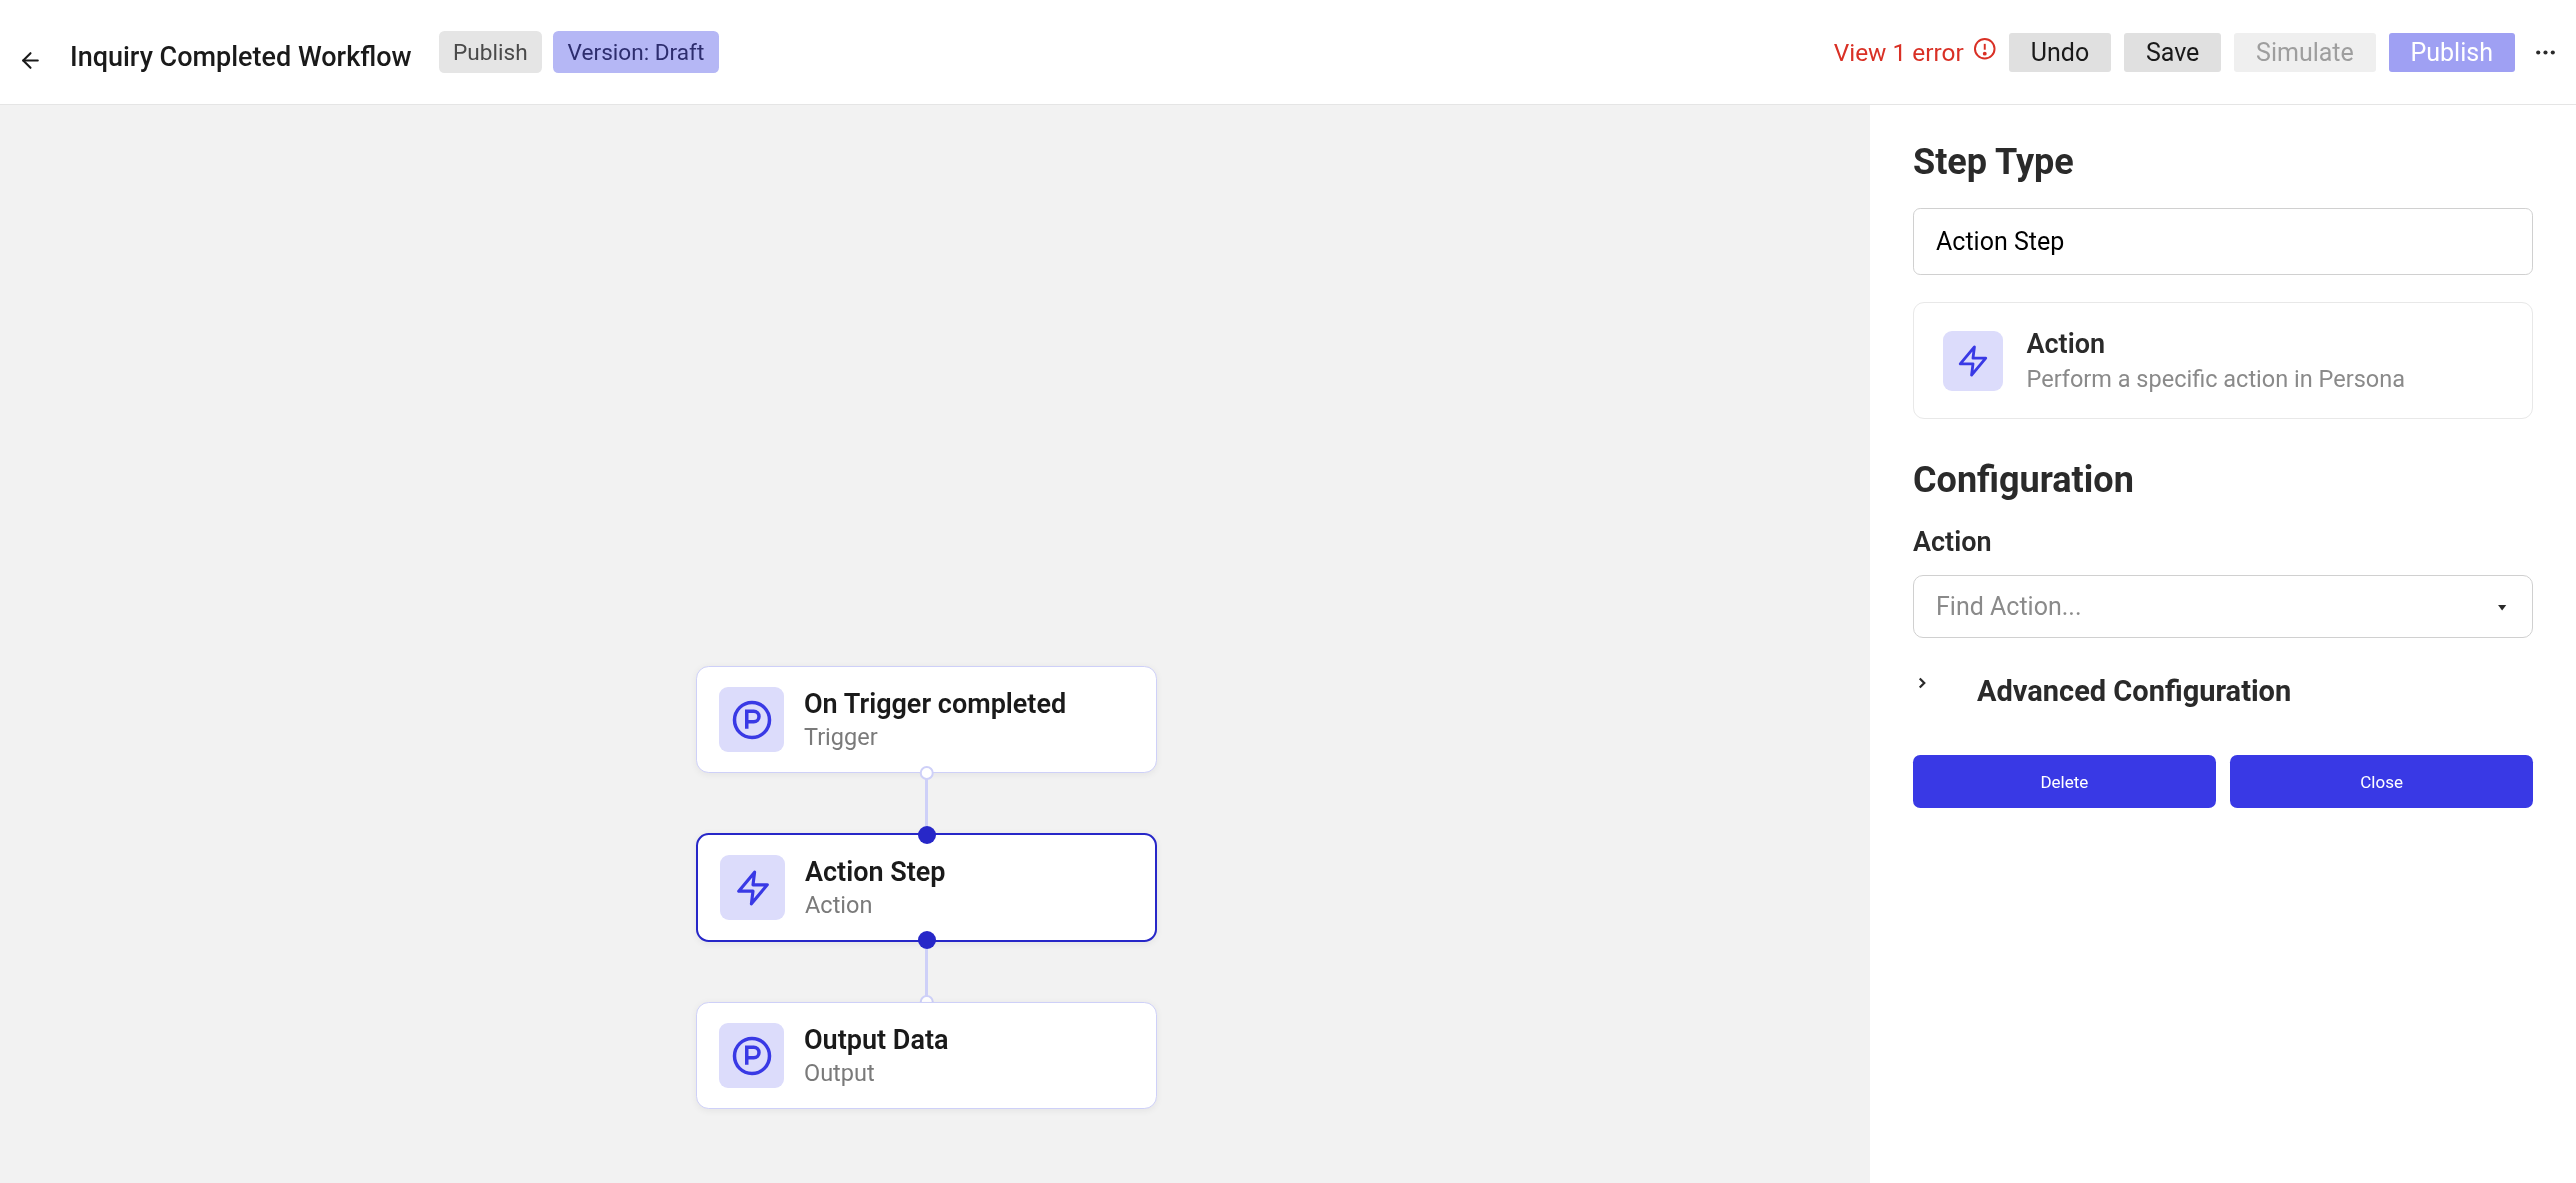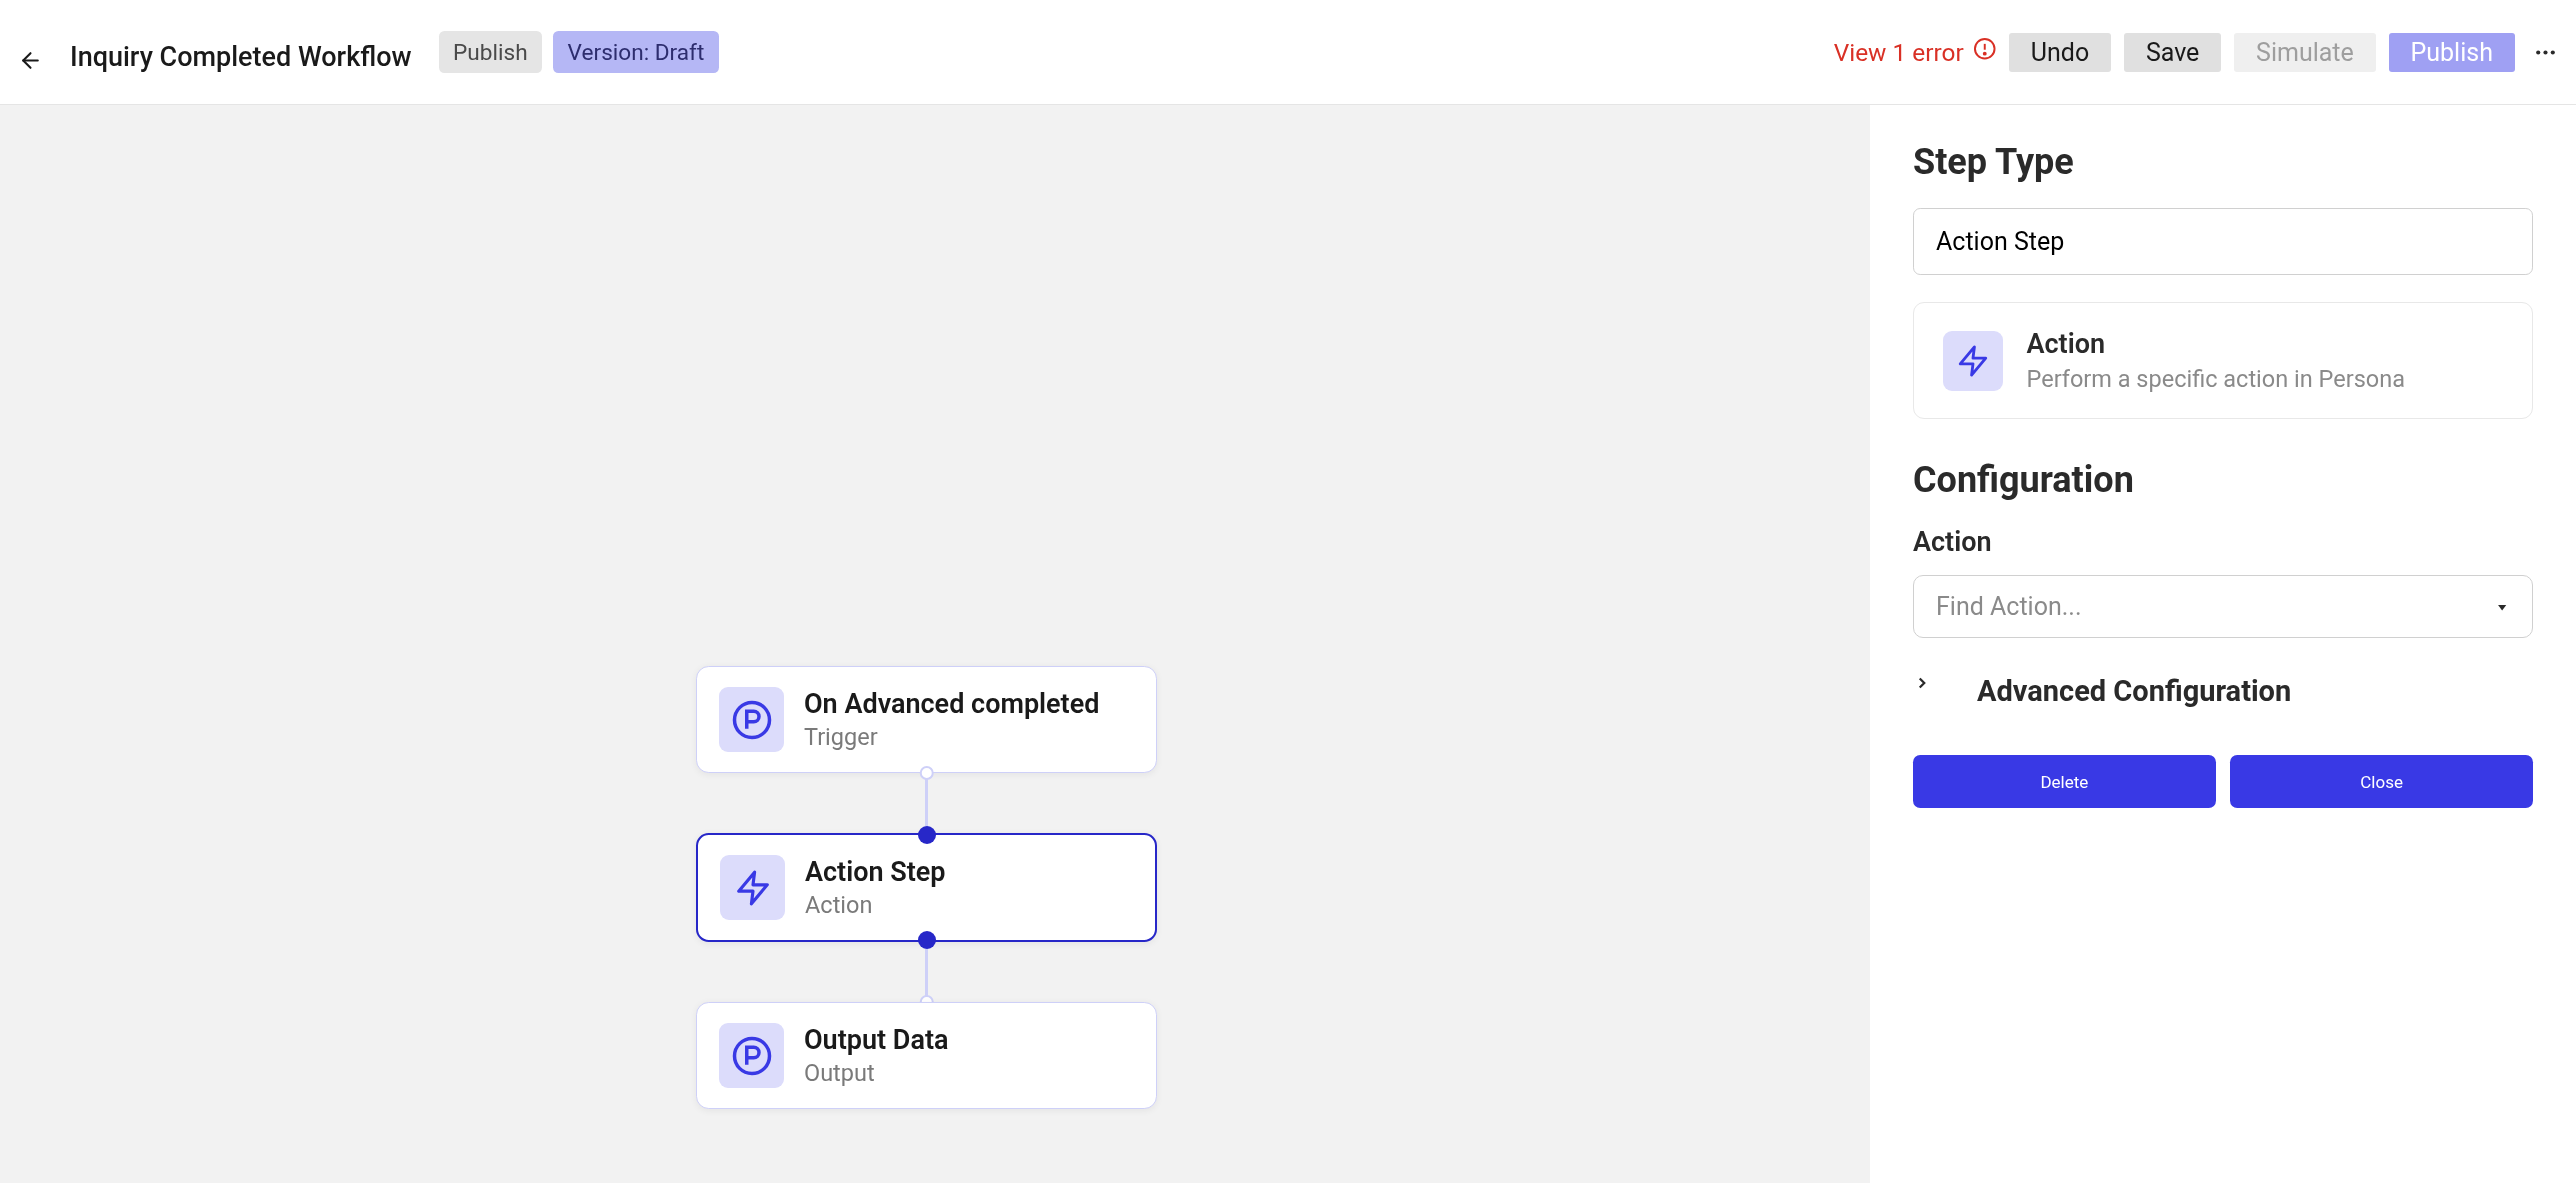--- a/index.html
+++ b/index.html
@@ -409,21 +409,21 @@
     <div class="workflow-nodes">
 
       <div class="node">
         <div class="node-icon">
           <svg width="42" height="42" viewBox="0 0 24 24" fill="none" stroke="#3939e5" stroke-width="2">
             <circle cx="12" cy="12" r="10"></circle>
             <path d="M9 7 h4 a3 3 0 0 1 0 6 h-4 z M9 7 v10" fill="none"></path>
           </svg>
         </div>
         <div class="node-text">
-          <div class="node-title">On Advanced completed</div>
+          <div class="node-title">On Trigger completed</div>
           <div class="node-subtitle">Trigger</div>
         </div>
       </div>
 
       <div class="connector">
         <div class="connector-dot-top"></div>
         <div class="connector-dot-bottom"></div>
       </div>
 
       <div class="node selected">

